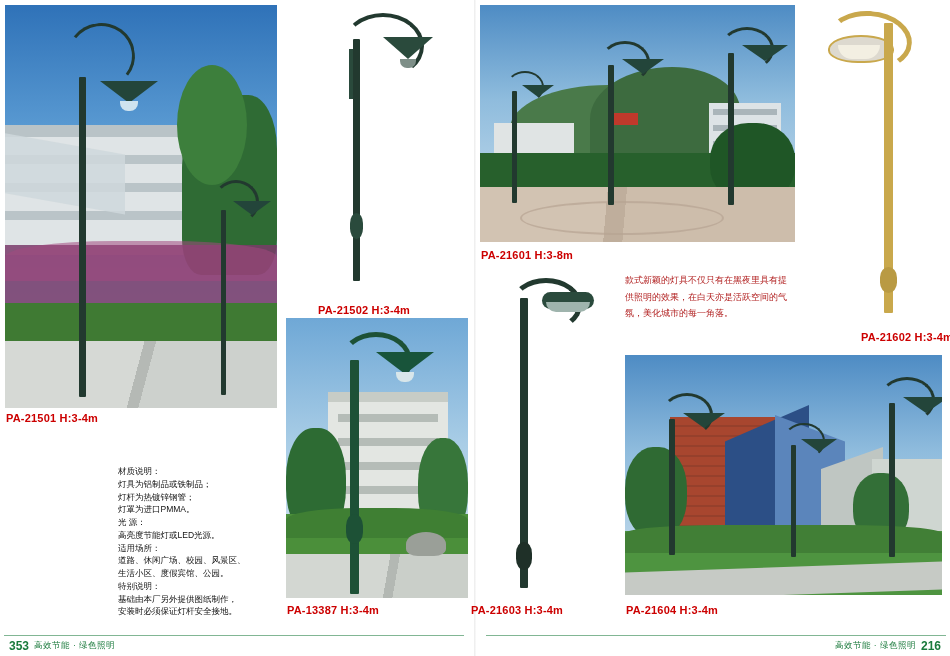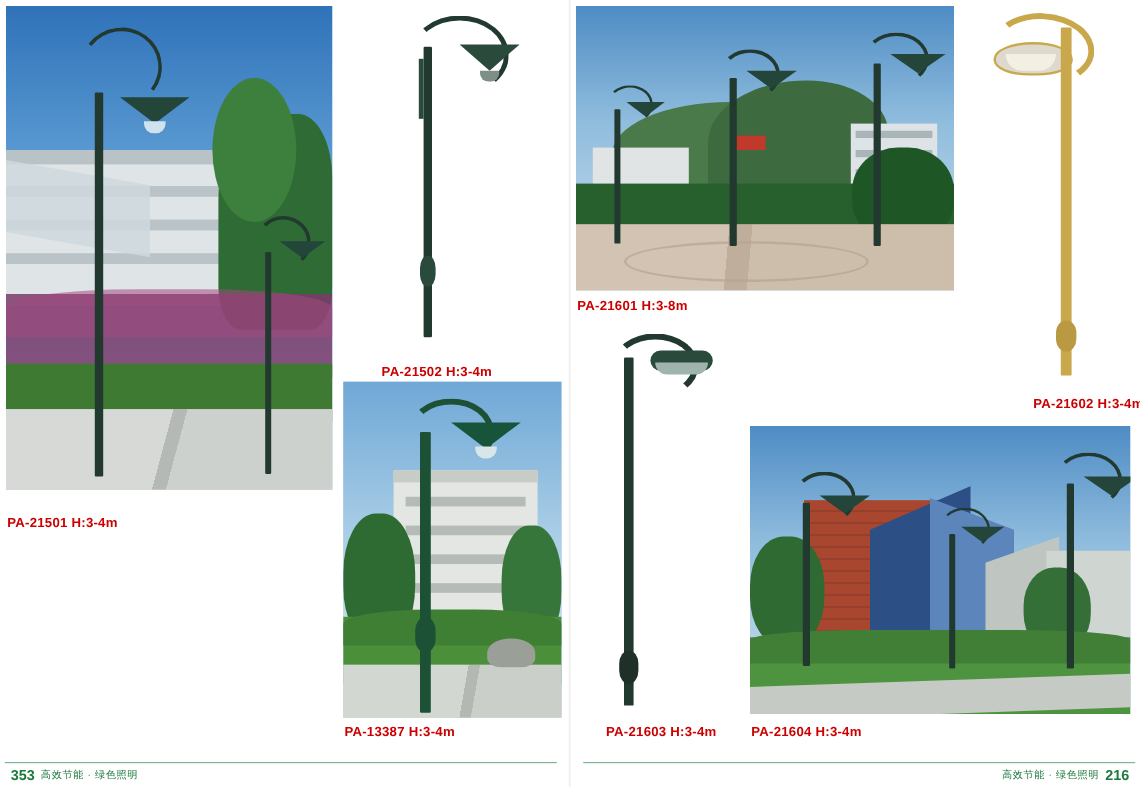--- a/index.html
+++ b/index.html
@@ -130,21 +130,21 @@
 
     <div class="pole" style="left:74px; top:72px; width:7px; height:320px;"></div>
     <div class="arm" style="left:62px; top:18px; width:62px; height:60px; border-bottom-color:transparent; border-left-color:transparent; transform:rotate(-8deg);"></div>
     <div style="position:absolute;left:95px;top:76px;width:0;height:0;border-left:29px solid transparent;border-right:29px solid transparent;border-top:22px solid #23453a;"></div>
     <div style="position:absolute;left:115px;top:96px;width:18px;height:10px;background:#cfe3ef;border-radius:0 0 8px 8px;"></div>
 
     <div class="pole" style="left:216px; top:205px; width:5px; height:185px;"></div>
     <div class="arm" style="left:208px; top:175px; width:40px; height:38px; border-bottom-color:transparent; border-left-color:transparent;"></div>
     <div style="position:absolute;left:228px;top:196px;width:0;height:0;border-left:19px solid transparent;border-right:19px solid transparent;border-top:14px solid #23453a;"></div>
   </div>
-  <div class="caption" style="left:6px; top:430px;">
+  <div class="caption" style="left:6px; top:412px;">
     <span class="code">PA-21501 H:3-4m</span>
   </div>
 
   <div class="photo" style="left:290px; top:5px; width:175px; height:280px; background:#ffffff;">
     <div class="sky" style="background:#ffffff;"></div>
 
     <div style="position:absolute;left:336px;"></div>
     <div class="arm" style="left:52px; top:8px; width:74px; height:58px; border-bottom-color:transparent; border-left-color:transparent; border-width:4px;"></div>
 
     <div style="position:absolute;left:93px;top:32px;width:0;height:0;border-left:25px solid transparent;border-right:25px solid transparent;border-top:22px solid #2a4a3c;"></div>
@@ -183,20 +183,32 @@
     <div class="pole pole-green" style="left:64px; top:42px; width:9px; height:234px;"></div>
     <div class="arm" style="left:54px; top:14px; width:62px; height:48px; border-color:#1d5136; border-bottom-color:transparent; border-left-color:transparent; border-width:5px;"></div>
     <div style="position:absolute;left:90px;top:34px;width:0;height:0;border-left:29px solid transparent;border-right:29px solid transparent;border-top:22px solid #18543a;"></div>
     <div style="position:absolute;left:110px;top:54px;width:18px;height:10px;background:#d8e6ea;border-radius:0 0 8px 8px;"></div>
     <div style="position:absolute;left:60px;top:196px;width:17px;height:30px;background:#1d5136;border-radius:50%/40%;"></div>
   </div>
   <div class="caption" style="left:287px; top:604px;">
     <span class="code">PA-13387 H:3-4m</span>
   </div>
 
+  <div class="spec-block" style="left:118px; top:465px; width:190px;">材质说明：
+灯具为铝制品或铁制品；
+灯杆为热镀锌钢管；
+灯罩为进口PMMA。
+光    源：
+高亮度节能灯或LED光源。
+适用场所：
+道路、休闲广场、校园、风景区、
+生活小区、度假宾馆、公园。
+特别说明：
+基础由本厂另外提供图纸制作，
+安装时必须保证灯杆安全接地。</div>
 
   <div class="photo" style="left:480px; top:5px; width:315px; height:237px;">
     <div class="sky sky-soft"></div>
 
     <div style="position:absolute;left:30px;top:80px;width:180px;height:80px;background:#4a7a4a;border-radius:60% 50% 0 0;"></div>
     <div style="position:absolute;left:110px;top:62px;width:150px;height:95px;background:#3d6b3f;border-radius:55% 45% 0 0;"></div>
 
     <div style="position:absolute;left:14px;top:118px;width:80px;height:40px;background:#e0e4e4;"></div>
     <div style="position:absolute;right:14px;top:98px;width:72px;height:72px;background:#dde3e6;"></div>
     <div style="position:absolute;right:18px;top:104px;width:64px;height:6px;background:#aab5ba;"></div>
@@ -233,30 +245,31 @@
     <div class="arm" style="left:14px; top:6px; width:76px; height:50px; border-color:#c9a84c; border-bottom-color:transparent; border-left-color:transparent; border-width:5px; transform:rotate(4deg);"></div>
     <div style="position:absolute;left:16px;top:30px;width:62px;height:24px;background:#ddd9cf;border-radius:50% 50% 45% 45%;border:2px solid #c9a84c;"></div>
     <div style="position:absolute;left:26px;top:40px;width:42px;height:14px;background:#f3efe2;border-radius:0 0 20px 20px;"></div>
     <div class="pole pole-gold" style="left:72px; top:18px; width:9px; height:290px;"></div>
     <div style="position:absolute;left:68px;top:262px;width:17px;height:26px;background:#b99a43;border-radius:50%/40%;"></div>
   </div>
   <div class="caption" style="left:861px; top:331px;">
     <span class="code">PA-21602 H:3-4m</span>
   </div>
 
+  <div class="desc-block" style="left:625px; top:272px;">款式新颖的灯具不仅只有在黑夜里具有提供照明的效果，在白天亦是活跃空间的气氛，美化城市的每一角落。</div>
 
   <div class="photo" style="left:486px; top:270px; width:130px; height:325px; background:#ffffff;">
     <div class="sky" style="background:#ffffff;"></div>
     <div class="arm" style="left:24px; top:8px; width:62px; height:44px; border-bottom-color:transparent; border-left-color:transparent; border-width:5px;"></div>
     <div style="position:absolute;left:56px;top:22px;width:52px;height:17px;background:#2a4a3c;border-radius:10px;"></div>
     <div style="position:absolute;left:60px;top:32px;width:44px;height:10px;background:#9fb4ad;border-radius:0 0 12px 12px;"></div>
     <div class="pole" style="left:34px; top:28px; width:8px; height:290px;"></div>
     <div style="position:absolute;left:30px;top:272px;width:16px;height:28px;background:#1f3028;border-radius:50%/40%;"></div>
   </div>
-  <div class="caption" style="left:505px; top:604px;text-align:right;">
+  <div class="caption" style="left:471px; top:604px;text-align:right;">
     <span class="code">PA-21603 H:3-4m</span>
   </div>
 
   <div class="photo" style="left:625px; top:355px; width:317px; height:240px;">
     <div class="sky sky-soft"></div>
 
     <div style="position:absolute;left:45px;top:62px;width:120px;height:118px;background:#a8462f;"></div>
     <div style="position:absolute;left:45px;top:62px;width:120px;height:118px;background:repeating-linear-gradient(0deg,#a8462f 0 8px,#96402c 8px 10px);"></div>
     <div style="position:absolute;left:100px;top:50px;width:84px;height:130px;background:#2c4f86;clip-path:polygon(0 28%,100% 0,100% 100%,0 100%);"></div>
     <div style="position:absolute;left:150px;top:60px;width:70px;height:120px;background:#5b85bb;clip-path:polygon(0 0,100% 22%,100% 100%,0 100%);"></div>

